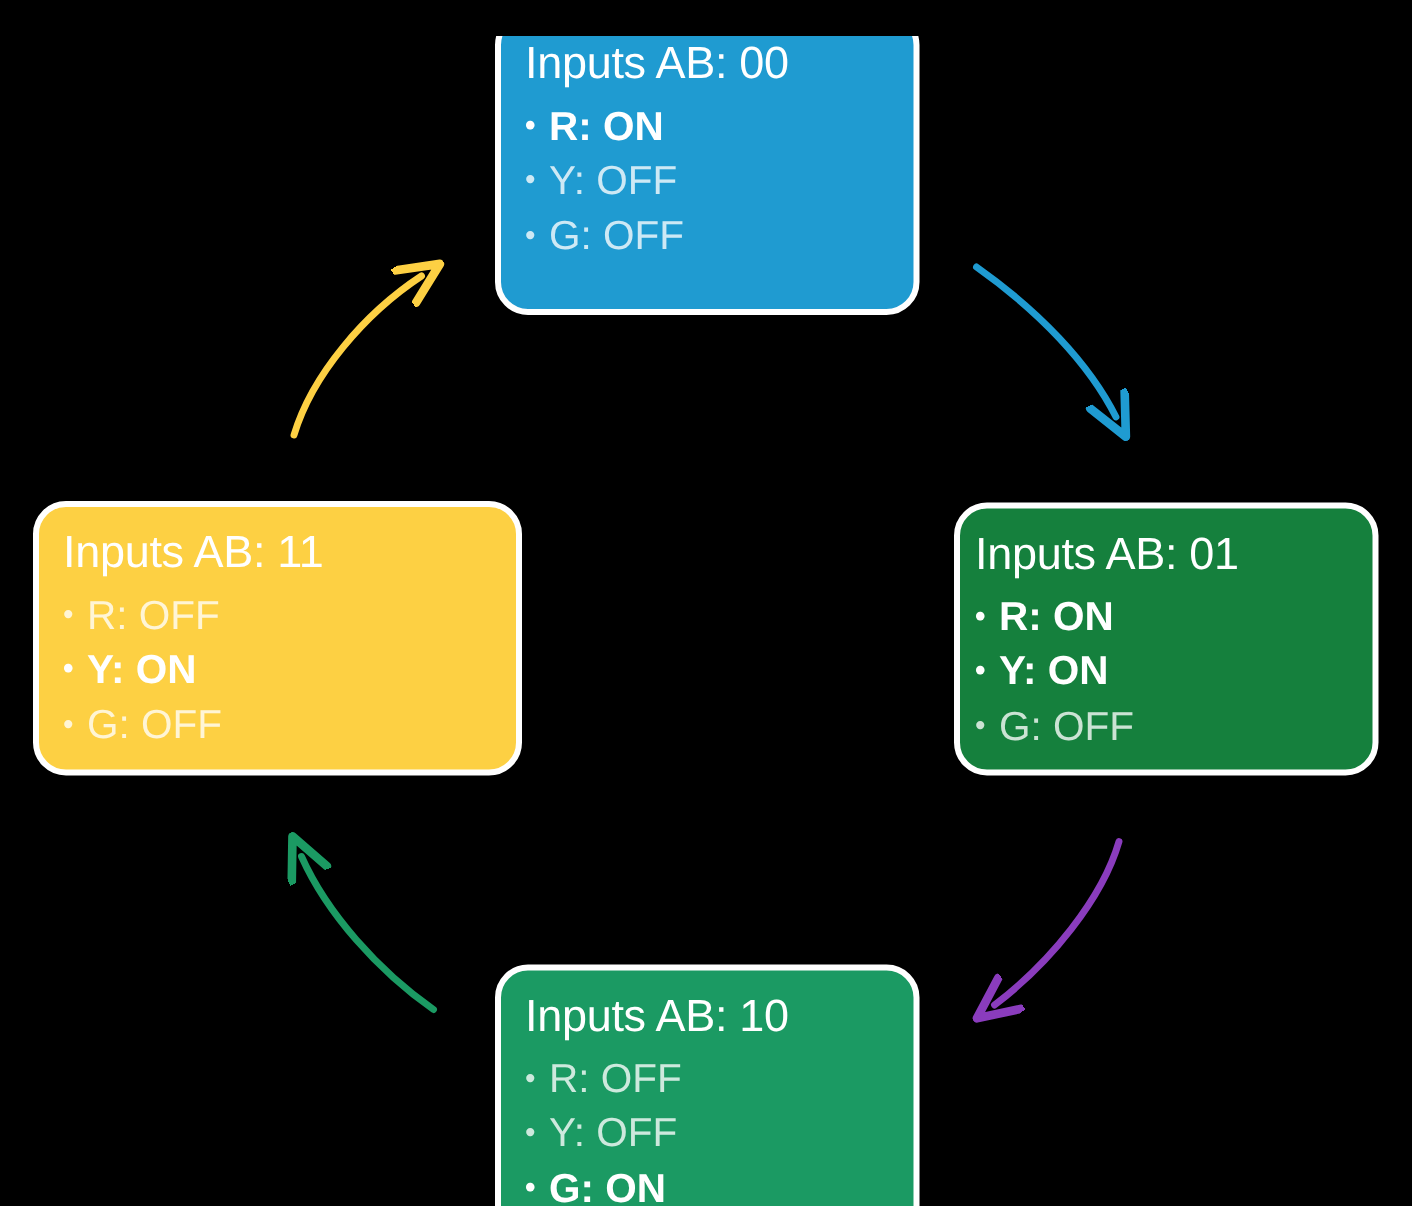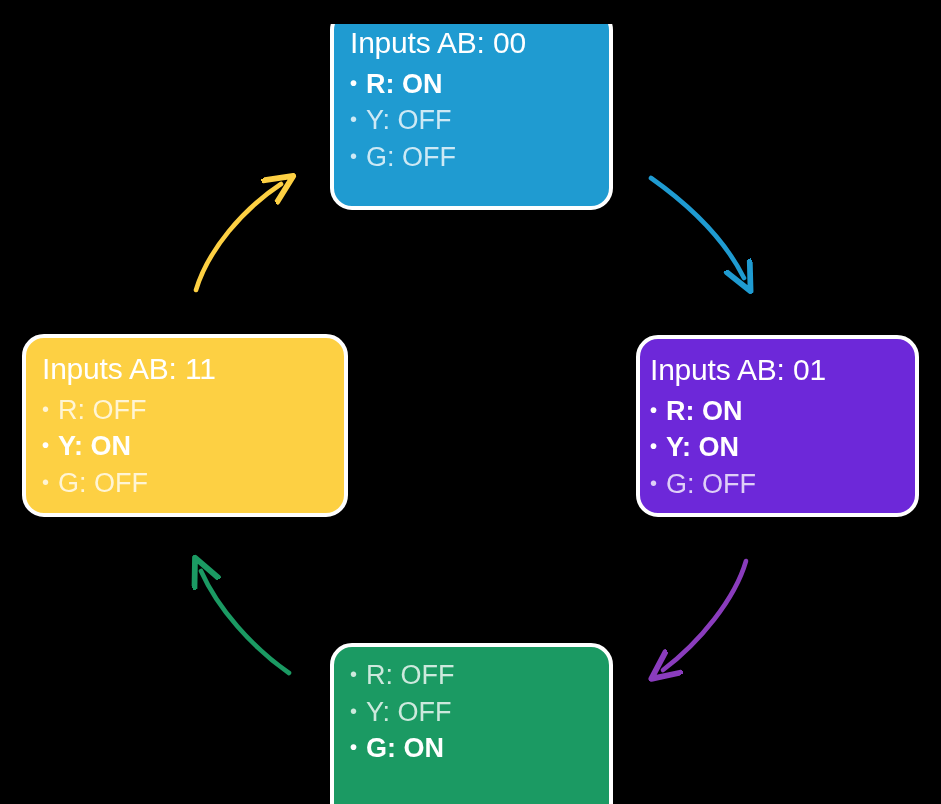--- a/index.html
+++ b/index.html
@@ -114,39 +114,40 @@
         <span class="bullet">•</span>
         <span>Y: OFF</span>
       </li>
       <li class="light-item">
         <span class="bullet">•</span>
         <span>G: OFF</span>
       </li>
     </ul>
   </div>
 
-  <div class="state-box" id="box-right" style="background: #6d28d9; padding-left: 10px;">
+  <div class="state-box" id="box-right" style="background: #15803d; padding-left: 10px;">
     <div class="state-title">Inputs AB: 01</div>
     <ul class="light-list">
       <li class="light-item on">
         <span class="bullet">•</span>
         <span>R: ON</span>
       </li>
       <li class="light-item on">
         <span class="bullet">•</span>
         <span>Y: ON</span>
       </li>
       <li class="light-item">
         <span class="bullet">•</span>
         <span>G: OFF</span>
       </li>
     </ul>
   </div>
 
   <div class="state-box" id="box-bottom" style="background: rgb(27, 154, 99);">
+    <div class="state-title">Inputs AB: 10</div>
     <ul class="light-list">
       <li class="light-item">
         <span class="bullet">•</span>
         <span>R: OFF</span>
       </li>
       <li class="light-item">
         <span class="bullet">•</span>
         <span>Y: OFF</span>
       </li>
       <li class="light-item on">

